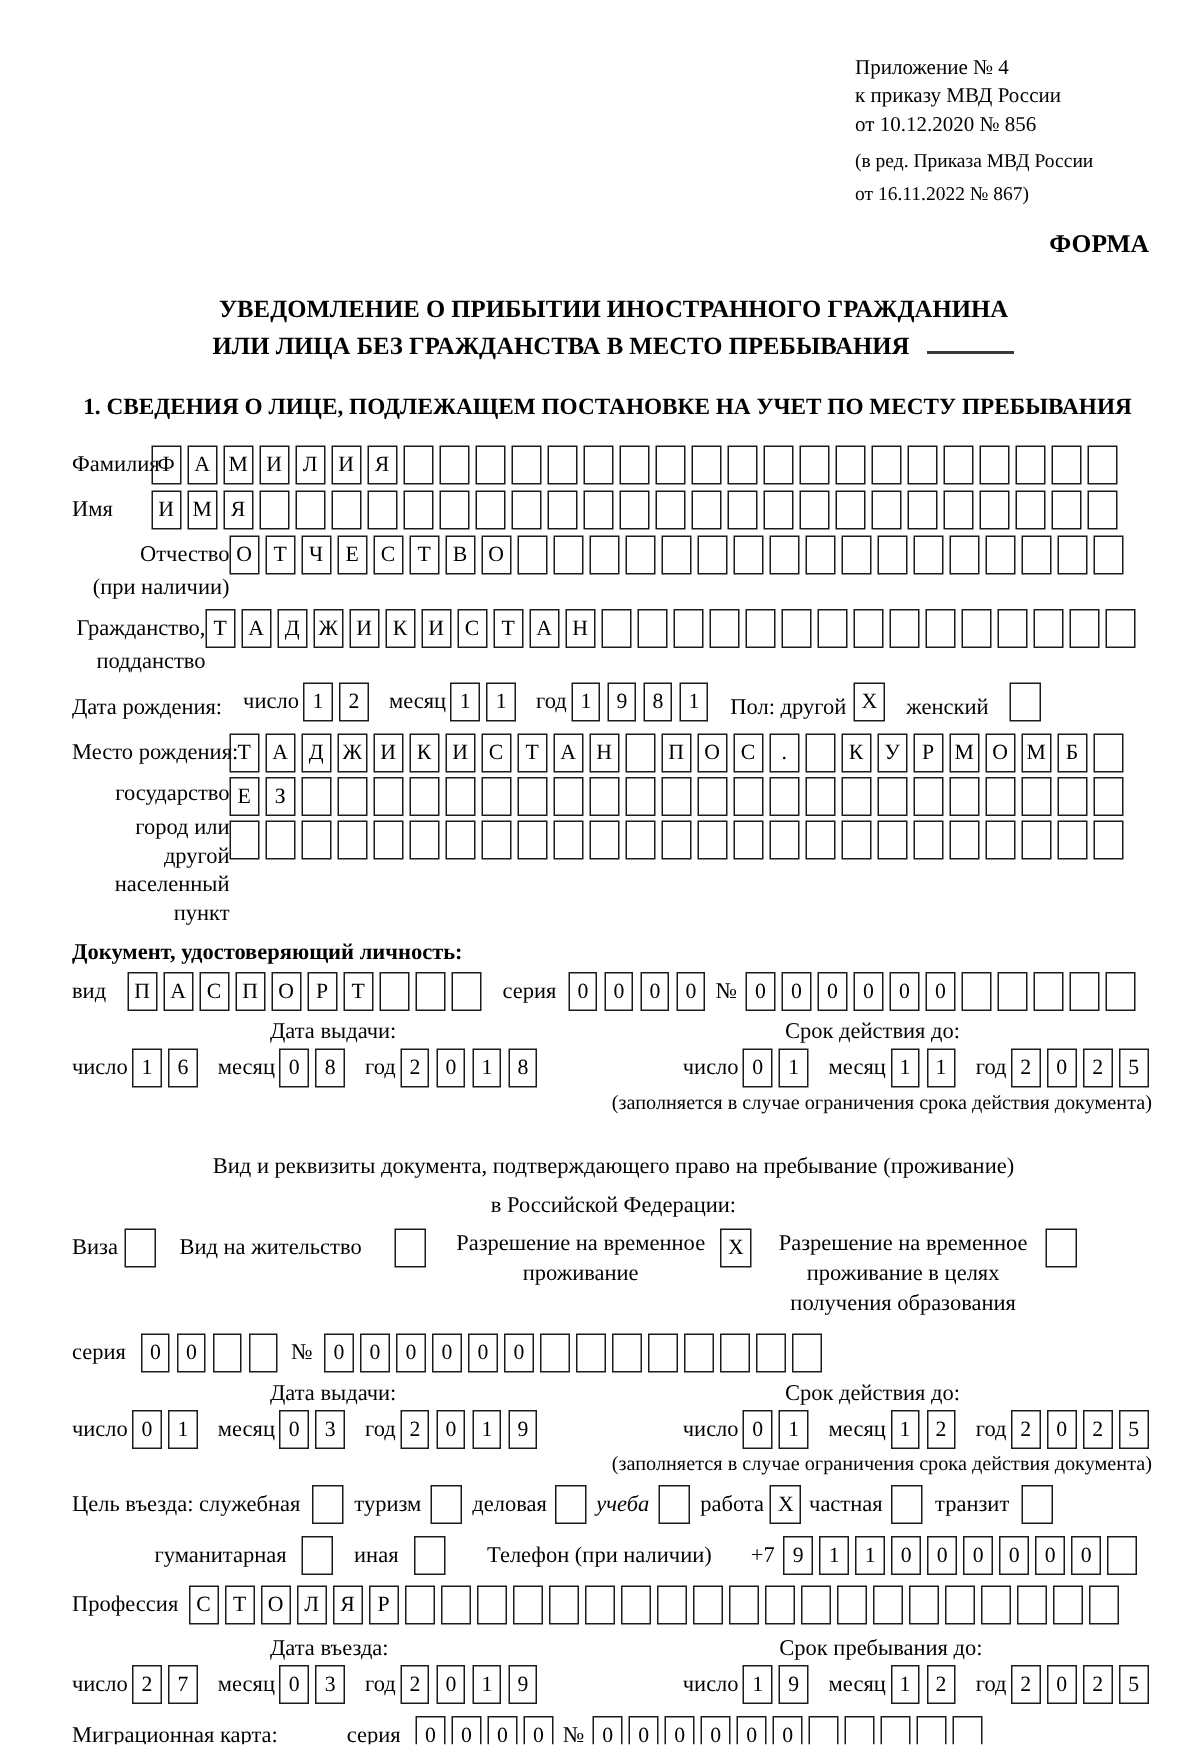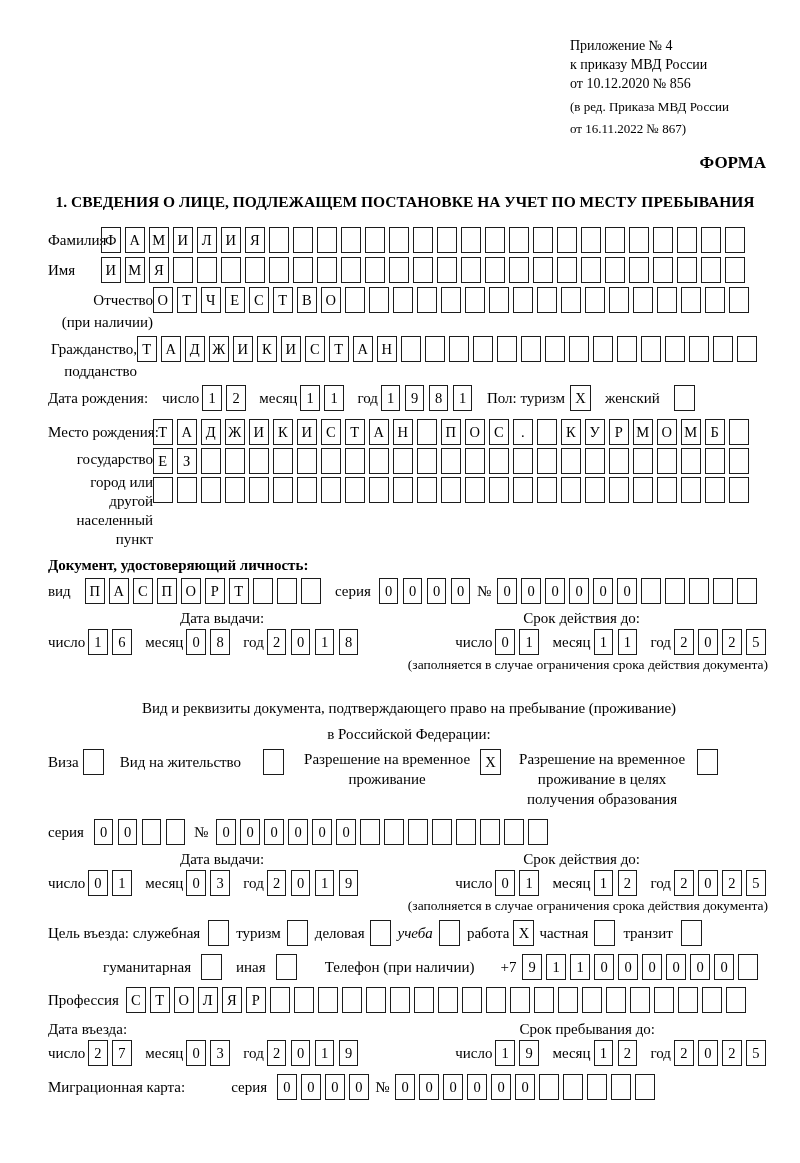--- a/index.html
+++ b/index.html
@@ -56,20 +56,24 @@
   <div class="annex">
     <div>Приложение № 4</div>
     <div>к приказу МВД России</div>
     <div>от 10.12.2020 № 856</div>
     <div class="sec">(в ред. Приказа МВД России</div>
     <div class="sec">от 16.11.2022 № 867)</div>
   </div>
 
   <div class="forma">ФОРМА</div>
 
+  <div class="title">
+    <div>УВЕДОМЛЕНИЕ О ПРИБЫТИИ ИНОСТРАННОГО ГРАЖДАНИНА</div>
+    <div><span>ИЛИ ЛИЦА БЕЗ ГРАЖДАНСТВА В МЕСТО ПРЕБЫВАНИЯ</span><span class="uline"></span></div>
+  </div>
 
   <div class="sec1-head">1. СВЕДЕНИЯ О ЛИЦЕ, ПОДЛЕЖАЩЕМ ПОСТАНОВКЕ НА УЧЕТ ПО МЕСТУ ПРЕБЫВАНИЯ</div>
 
   <div class="fields">
 
     <div class="row">
       <span class="lbl lw1">Фамилия</span>
       <span class="cells">
           <span class="cell">Ф</span>
           <span class="cell">А</span>
@@ -196,42 +200,42 @@
           <span class="cell"></span>
           <span class="cell"></span>
           <span class="cell"></span>
           <span class="cell"></span>
           <span class="cell"></span>
           <span class="cell"></span>
           <span class="cell"></span>
         </span>
     </div>
 
-    <div class="row" style="">
+    <div class="row" style="align-items:flex-end;">
       <span class="lbl">Дата рождения:</span>
       <span class="dg" style="margin-left:14px;">
         <span class="lbl mr3">число</span>
         <span class="cells">
             <span class="cell">1</span>
             <span class="cell">2</span>
           </span>
         <span class="lbl ml">месяц</span>
         <span class="cells">
             <span class="cell">1</span>
             <span class="cell">1</span>
           </span>
         <span class="lbl ml">год</span>
         <span class="cells">
             <span class="cell">1</span>
             <span class="cell">9</span>
             <span class="cell">8</span>
             <span class="cell">1</span>
           </span>
       </span>
-      <span class="lbl" style="margin-left:10px;">Пол: туризм</span>
+      <span class="lbl" style="margin-left:10px;">Пол: другой</span>
       <span class="cells cb" style="margin-left:5px;">
           <span class="cell">X</span>
         </span>
       <span class="lbl" style="margin-left:14px;">женский</span>
       <span class="cells cb" style="margin-left:14px;">
           <span class="cell"></span>
         </span>
     </div>
 
     <div class="rowt" style="margin-top:8px;">
@@ -601,21 +605,21 @@
           <span class="cell"></span>
           <span class="cell"></span>
           <span class="cell"></span>
           <span class="cell"></span>
           <span class="cell"></span>
           <span class="cell"></span>
         </span>
     </div>
 
     <div class="row" style="margin-top:8px;">
-      <span class="lbl" style="">Дата въезда:</span>
+      <span class="lbl" style="margin-left:132px;">Дата въезда:</span>
       <span class="lbl" style="margin-left:auto;margin-right:115px;">Срок пребывания до:</span>
     </div>
 
     <div class="row" style="margin-top:2px;">
       <span class="dg">
         <span class="lbl mr3">число</span>
         <span class="cells">
             <span class="cell">2</span>
             <span class="cell">7</span>
           </span>

